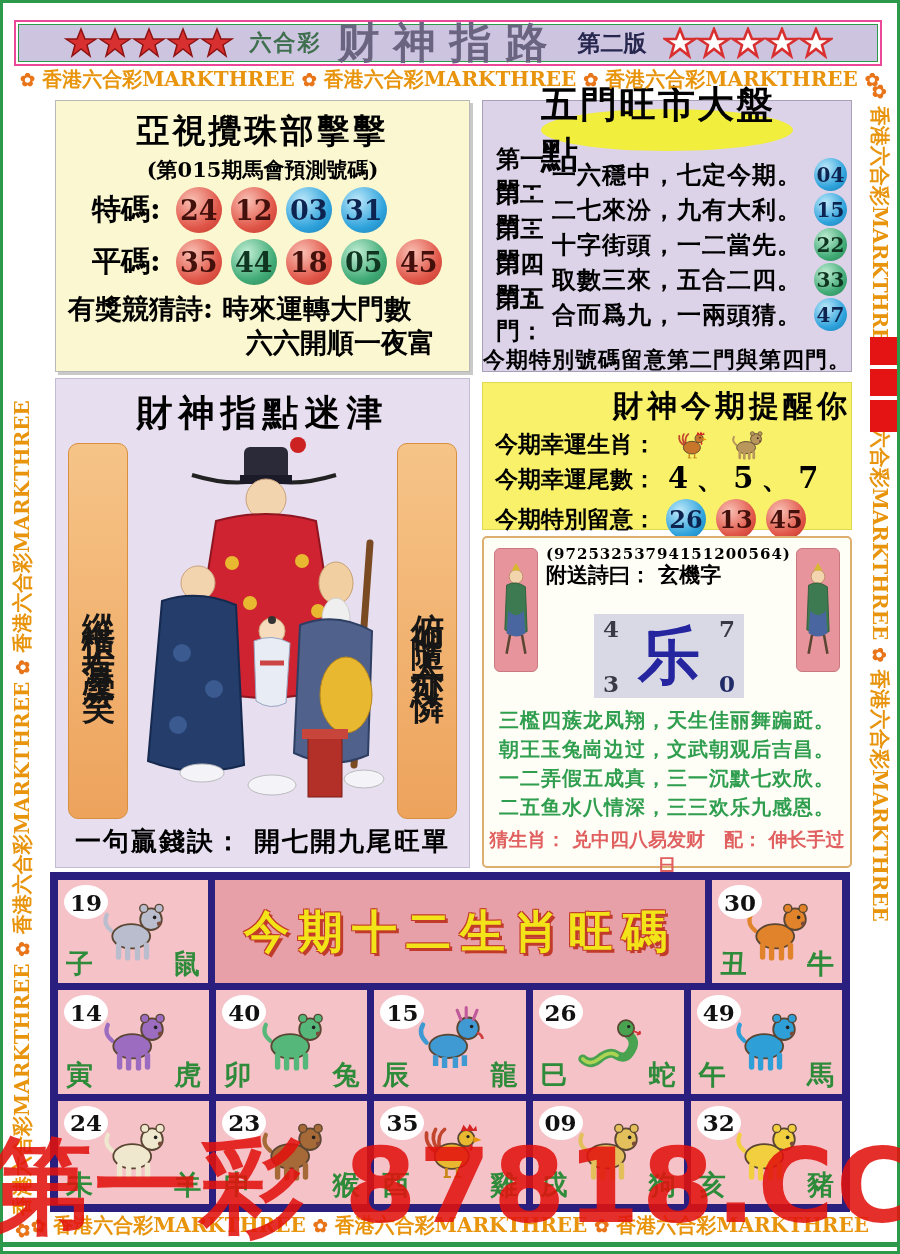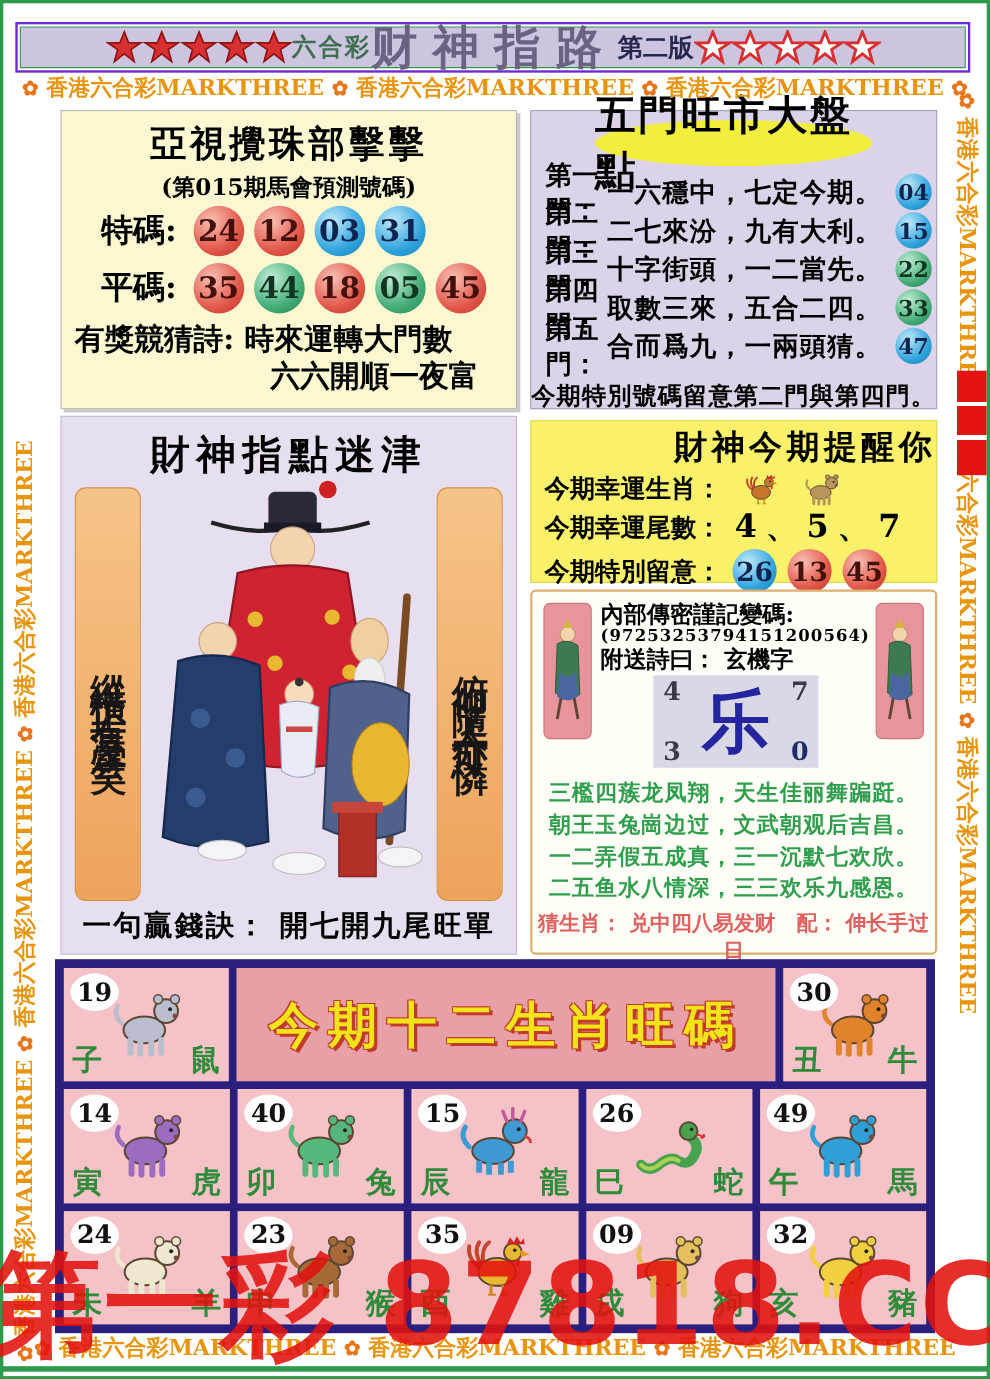--- a/index.html
+++ b/index.html
@@ -6,22 +6,22 @@
   .page{position:relative;width:900px;height:1254px;background:#ffffff;overflow:hidden;
         font-family:"DejaVu Sans","Liberation Sans",sans-serif;margin:0 auto;}
   .serif{font-family:"DejaVu Serif","Liberation Serif",serif;}
 
   
   .frame{position:absolute;inset:0;border:3px solid #2c9a4a;pointer-events:none;z-index:40;}
   .frame-bottom{position:absolute;left:0;right:0;top:1242px;height:5px;background:#2c9a4a;z-index:40;}
 
   
   .header-box{position:absolute;left:14px;top:20px;width:868px;height:46px;background:#cdc4e0;
-    border:2px solid #6d28d9;box-shadow:inset 0 0 0 2px #ffffff, inset 0 0 0 3px #2c9a4a;
-    display:flex;align-items:center;justify-content:center;gap:0;box-sizing:border-box;z-index:5;}
+    border:2px solid #ec4899;box-shadow:inset 0 0 0 2px #ffffff, inset 0 0 0 3px #2c9a4a;
+    display:flex;align-items:center;justify-content:center;gap:16px;box-sizing:border-box;z-index:5;}
   .h-cat{font-size:22px;font-weight:bold;color:#3f6f4f;letter-spacing:2px;}
   .h-title{font-size:42px;font-weight:bold;color:#6a6480;letter-spacing:14px;white-space:nowrap;}
   .h-ed{font-size:23px;font-weight:bold;color:#26264e;}
   .stars svg{display:block;}
 
   
   .band{color:#e8940c;font-weight:bold;font-size:20px;white-space:nowrap;z-index:4;
         font-family:"DejaVu Serif","Liberation Serif",serif;}
   .band-top{position:absolute;top:66px;left:0;width:100%;text-align:center;}
   .band-bottom{position:absolute;top:1212px;left:0;width:100%;text-align:center;}
@@ -356,21 +356,20 @@
     <div class="card cright">
       <svg viewBox="0 0 42 122">
         <circle cx="21" cy="22" r="8" fill="#f2d4ae" stroke="#b88a5e"></circle>
         <path d="M21 6 l5 9 h-10 z" fill="#d8b830"></path>
         <path d="M10 32 Q21 26 32 34 L34 86 Q21 94 8 84 Z" fill="#3d7a52" stroke="#285a38"></path>
         <path d="M12 62 q9 10 18 0 l2 26 q-11 8 -22 0 z" fill="#4a66a0"></path>
         <path d="M14 90 l-4 22 M28 90 l4 22" stroke="#5a4632" stroke-width="3"></path>
       </svg>
     </div>
     <div class="secret-head">
-      <div class="secret-title">內部傳密謹記變碼:</div>
       <div class="secret-code">(97253253794151200564)：</div>
       <div class="secret-gift">附送詩曰： 玄機字</div>
     </div>
     <div class="mystery-box">
       <span class="corner tl">4</span>
       <span class="corner tr">7</span>
       <span class="mystery-char">乐</span>
       <span class="corner bl">3</span>
       <span class="corner br">0</span>
     </div>

